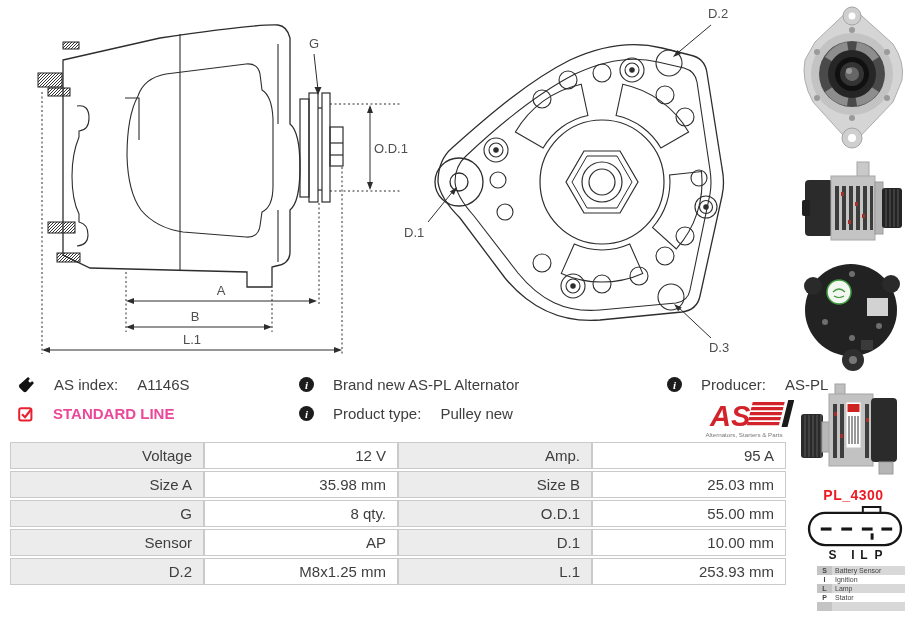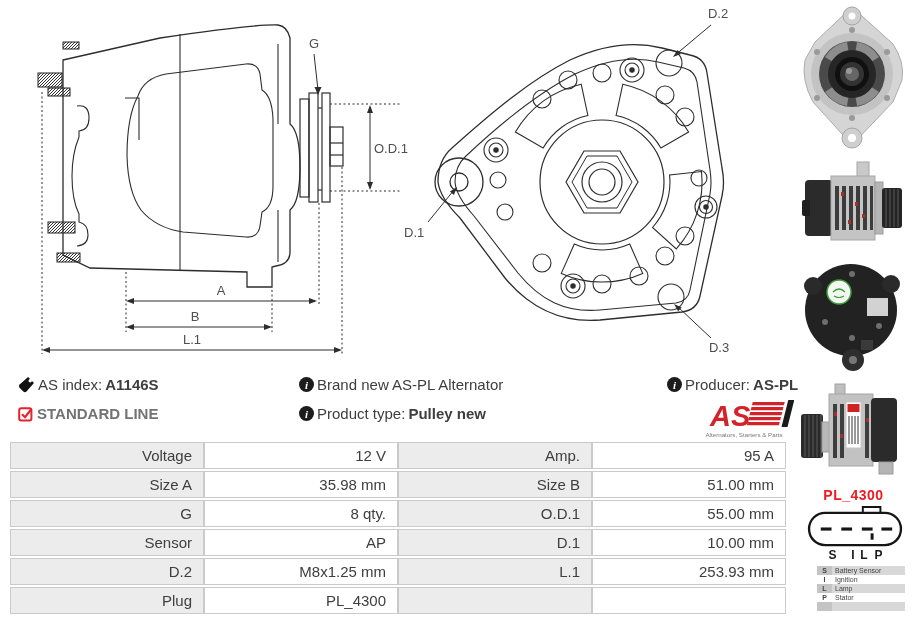--- a/index.html
+++ b/index.html
@@ -3,23 +3,23 @@
 <meta charset="utf-8">
 <style>
   html,body{margin:0;padding:0;background:#fff;}
   .page{position:relative;width:912px;height:620px;background:#fff;overflow:hidden;
         font-family:"Liberation Sans",sans-serif;color:#3e3e3e;}
   svg text{font-family:"Liberation Sans",sans-serif;}
   
   .side-drawing{position:absolute;left:8px;top:4px;}
   .front-drawing{position:absolute;left:402px;top:0;}
   
-  .info-item{position:absolute;display:flex;align-items:center;gap:3px;font-size:15px;white-space:nowrap;}
-  .b{font-weight:bold;}
-  .red{color:#737373;font-weight:bold;}
+  .info-item{position:absolute;display:flex;align-items:center;gap:19px;font-size:15px;white-space:nowrap;}
+  .b{font-weight:normal;}
+  .red{color:#ec4899;font-weight:bold;}
   #inf-asindex{left:18px;top:376px;}
   #inf-stdline{left:18px;top:405px;}
   #inf-brandnew{left:299px;top:376px;}
   #inf-ptype{left:299px;top:405px;}
   #inf-producer{left:667px;top:376px;}
   .info-i{width:15px;height:15px;border-radius:50%;background:#1c1c1c;color:#fff;
           font-family:"Liberation Serif",serif;font-style:italic;font-weight:bold;font-size:11px;
           display:inline-flex;align-items:center;justify-content:center;flex:0 0 15px;}
   .logo{position:absolute;left:694px;top:397px;}
   
@@ -397,42 +397,36 @@
         <tr>
       <td class="lbl">Voltage</td>
       <td class="val">12 V</td>
       <td class="lbl">Amp.</td>
       <td class="val">95 A</td>
     </tr>
     <tr>
       <td class="lbl">Size A</td>
       <td class="val">35.98 mm</td>
       <td class="lbl">Size B</td>
-      <td class="val">51.00 mm</td>
+      <td class="val">25.03 mm</td>
     </tr>
     <tr>
       <td class="lbl">G</td>
       <td class="val">8 qty.</td>
       <td class="lbl">O.D.1</td>
       <td class="val">55.00 mm</td>
     </tr>
     <tr>
       <td class="lbl">Sensor</td>
       <td class="val">AP</td>
       <td class="lbl">D.1</td>
       <td class="val">10.00 mm</td>
     </tr>
     <tr>
       <td class="lbl">D.2</td>
       <td class="val">M8x1.25 mm</td>
       <td class="lbl">L.1</td>
       <td class="val">253.93 mm</td>
     </tr>
-    <tr>
-      <td class="lbl">Plug</td>
-      <td class="val">PL_4300</td>
-      <td class="lbl"></td>
-      <td class="val"></td>
-    </tr>
   </tbody>
     </table>
 
 </div>
 
 </body></html>

